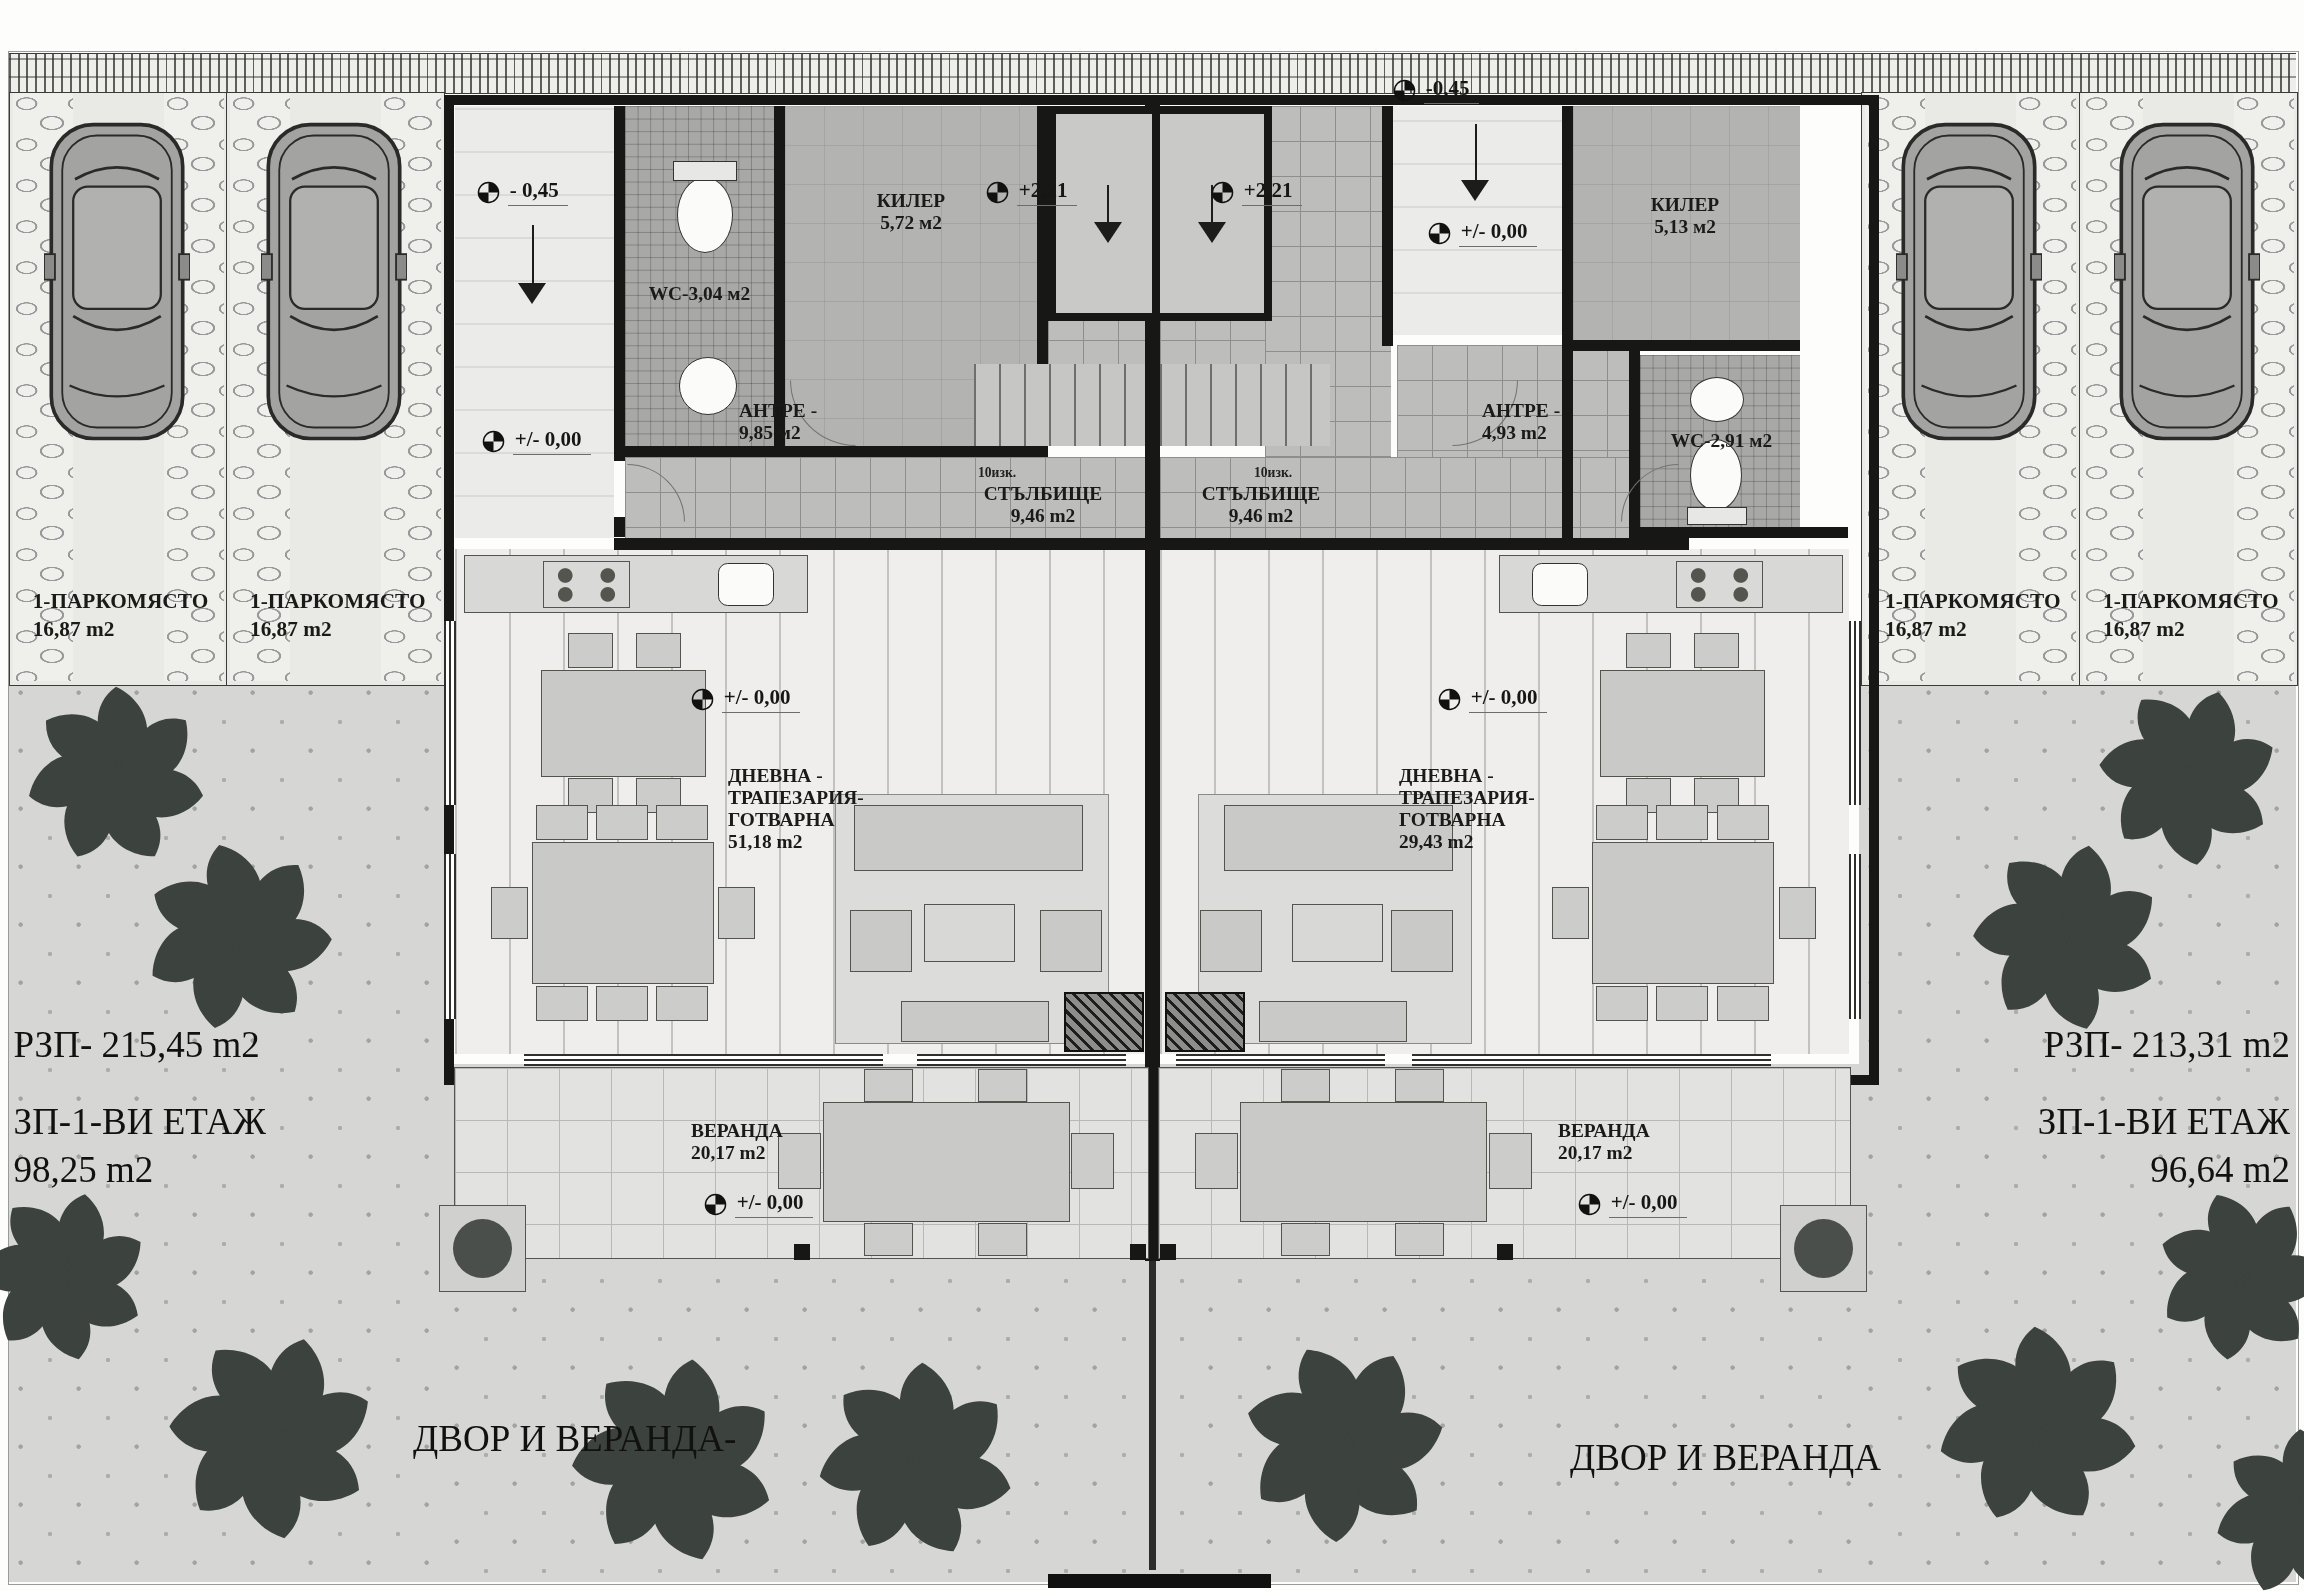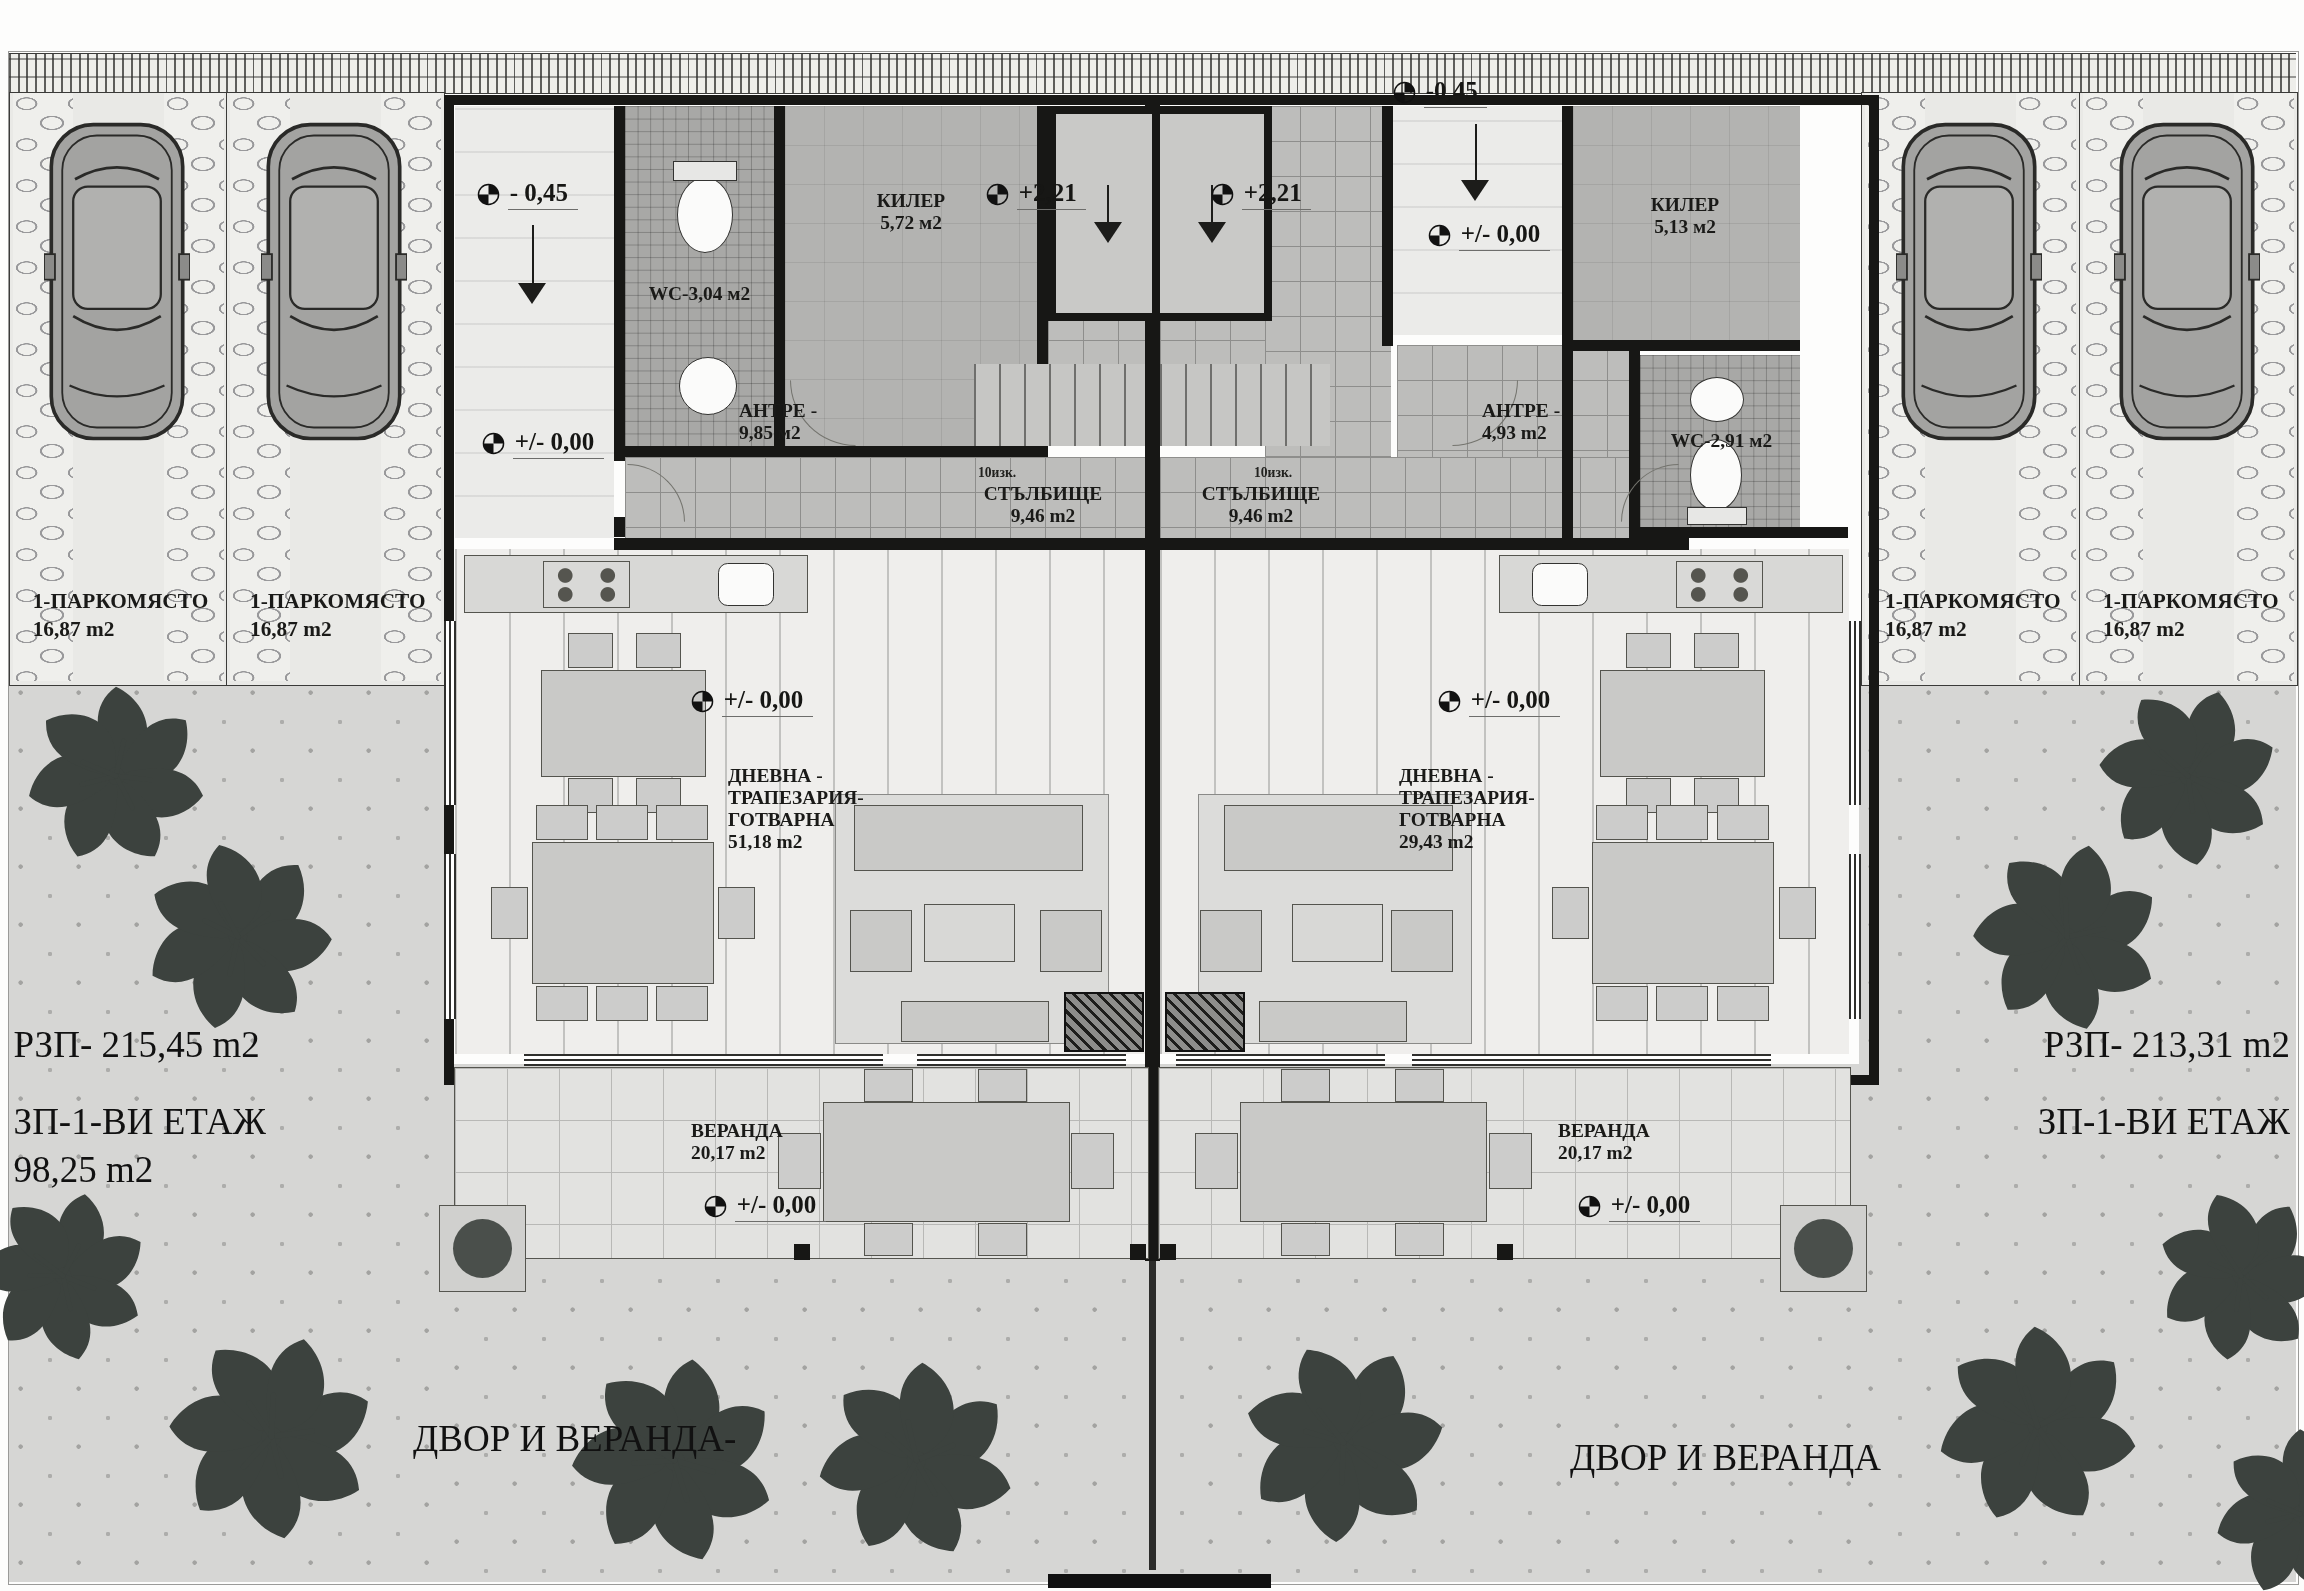--- a/index.html
+++ b/index.html
@@ -51,21 +51,21 @@
   .tri-down{width:0;height:0;border-left:14.6px solid transparent;border-right:14.6px solid transparent;border-top:21.3px solid #1c1c1a;}
   .stemline{width:1.9px;background:#1c1c1a;}
   
   .title{font-size:32px;letter-spacing:0.5px;white-space:nowrap;}
   .rl{position:absolute;font-weight:700;font-size:19.4px;line-height:1.14;color:#1a1a18;text-align:center;}
   .rl.ta-l{text-align:left;}
   .parklbl{position:absolute;font-weight:700;font-size:21.3px;line-height:1.3;color:#1a1a18;}
   .stat{position:absolute;font-size:37px;line-height:1.3;color:#111;}
   .stat.ta-r{text-align:right;}
   .lvl{position:absolute;display:flex;align-items:center;gap:7.8px;}
-  .lvl .num{font-weight:600;font-size:25px;line-height:1;border-bottom:1.9px solid #6d6d6b;padding:0 9.7px 3.9px 1.9px;white-space:nowrap;}
+  .lvl .num{font-weight:600;font-size:21px;line-height:1;border-bottom:1.9px solid #6d6d6b;padding:0 9.7px 3.9px 1.9px;white-space:nowrap;}
   .steps{position:absolute;font-size:13.6px;font-weight:700;color:#22221f;}
   .sink{background:#fbfbfa;border:1.9px solid #333331;border-radius:9.7px;}
   .stove{background:#d9d9d7;border:1.9px solid #55554f;background-image:
       radial-gradient(circle at 25% 30%, #55554f 0 6.8px, transparent 7.8px),
       radial-gradient(circle at 75% 30%, #55554f 0 6.8px, transparent 7.8px),
       radial-gradient(circle at 25% 72%, #55554f 0 6.8px, transparent 7.8px),
       radial-gradient(circle at 75% 72%, #55554f 0 6.8px, transparent 7.8px);}
   .toilet{background:#fbfbfa;border:1.9px solid #333331;border-radius:50%;}
   .basin{background:#fbfbfa;border:1.9px solid #333331;border-radius:50%;}
 </style>
@@ -471,20 +471,21 @@
   </div>
 
   <div class="stat" style="left:13.6px;top:1021px;">РЗП- 215,45 m2</div>
   <div class="stat" style="left:13.6px;top:1098px;">
     <div>ЗП-1-ВИ ЕТАЖ</div>
     <div>98,25 m2</div>
   </div>
   <div class="stat ta-r" style="left:1888px;top:1021px;width:402px;">РЗП-  213,31 m2</div>
   <div class="stat ta-r" style="left:1888px;top:1098px;width:402px;">
     <div>ЗП-1-ВИ ЕТАЖ</div>
+    <div>96,64 m2</div>
   </div>
   <div class="stat" style="left:413px;top:1415px;">
     <div>ДВОР И ВЕРАНДА-</div>
   </div>
   <div class="stat" style="left:1570px;top:1434px;">
     <div>ДВОР И ВЕРАНДА</div>
   </div>
 
   <div class="abs" style="left:1048px;top:1574px;width:223px;height:13.6px;background:#111;"></div>
 

